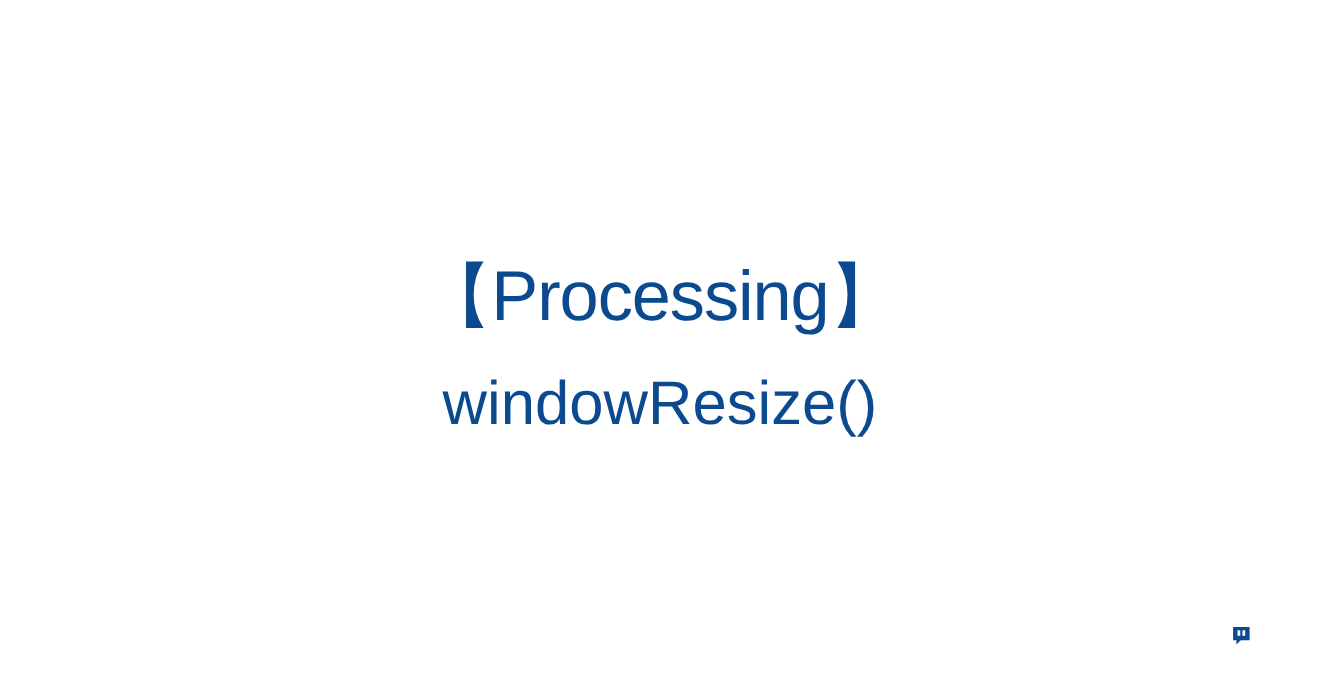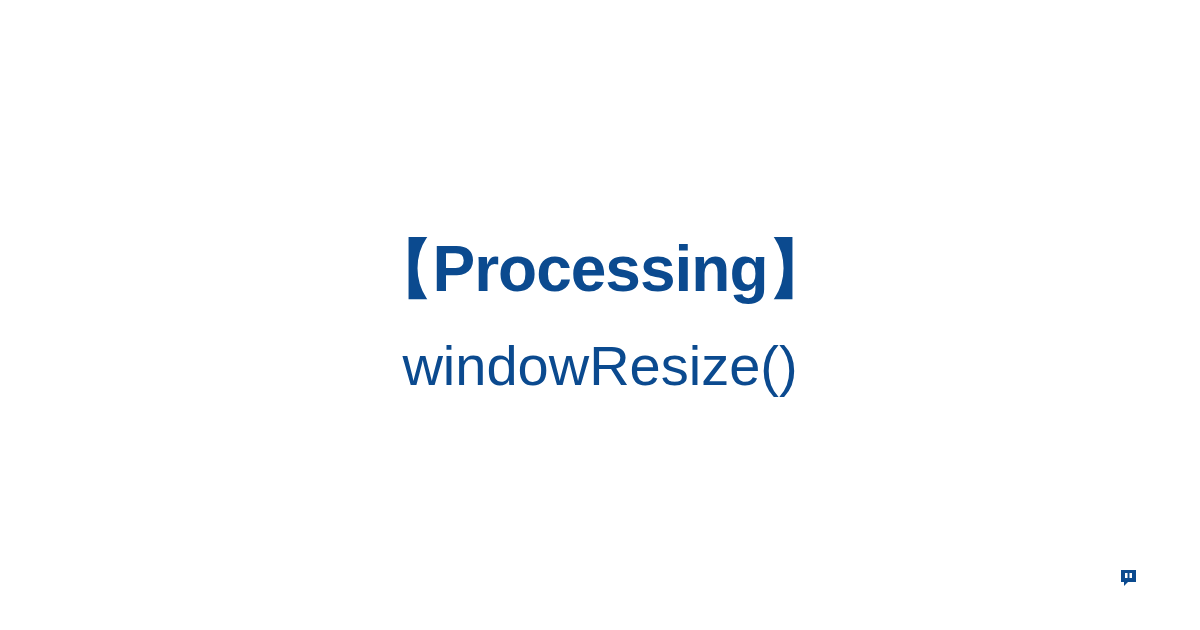--- a/index.html
+++ b/index.html
@@ -18,21 +18,21 @@
     .content {
       position: absolute;
       top: 50%;
       left: 50%;
       transform: translate(-50%, -50%);
       text-align: center;
       width: 100%;
     }
     .title {
       font-size: 64px;
-      font-weight: bold;
+      font-weight: normal;
       color: #0b4a8f;
       line-height: 1.2;
       letter-spacing: -1px;
     }
     .subtitle {
       font-size: 56px;
       font-weight: 500;
       color: #0b4a8f;
       margin-top: 24px;
       line-height: 1.2;

